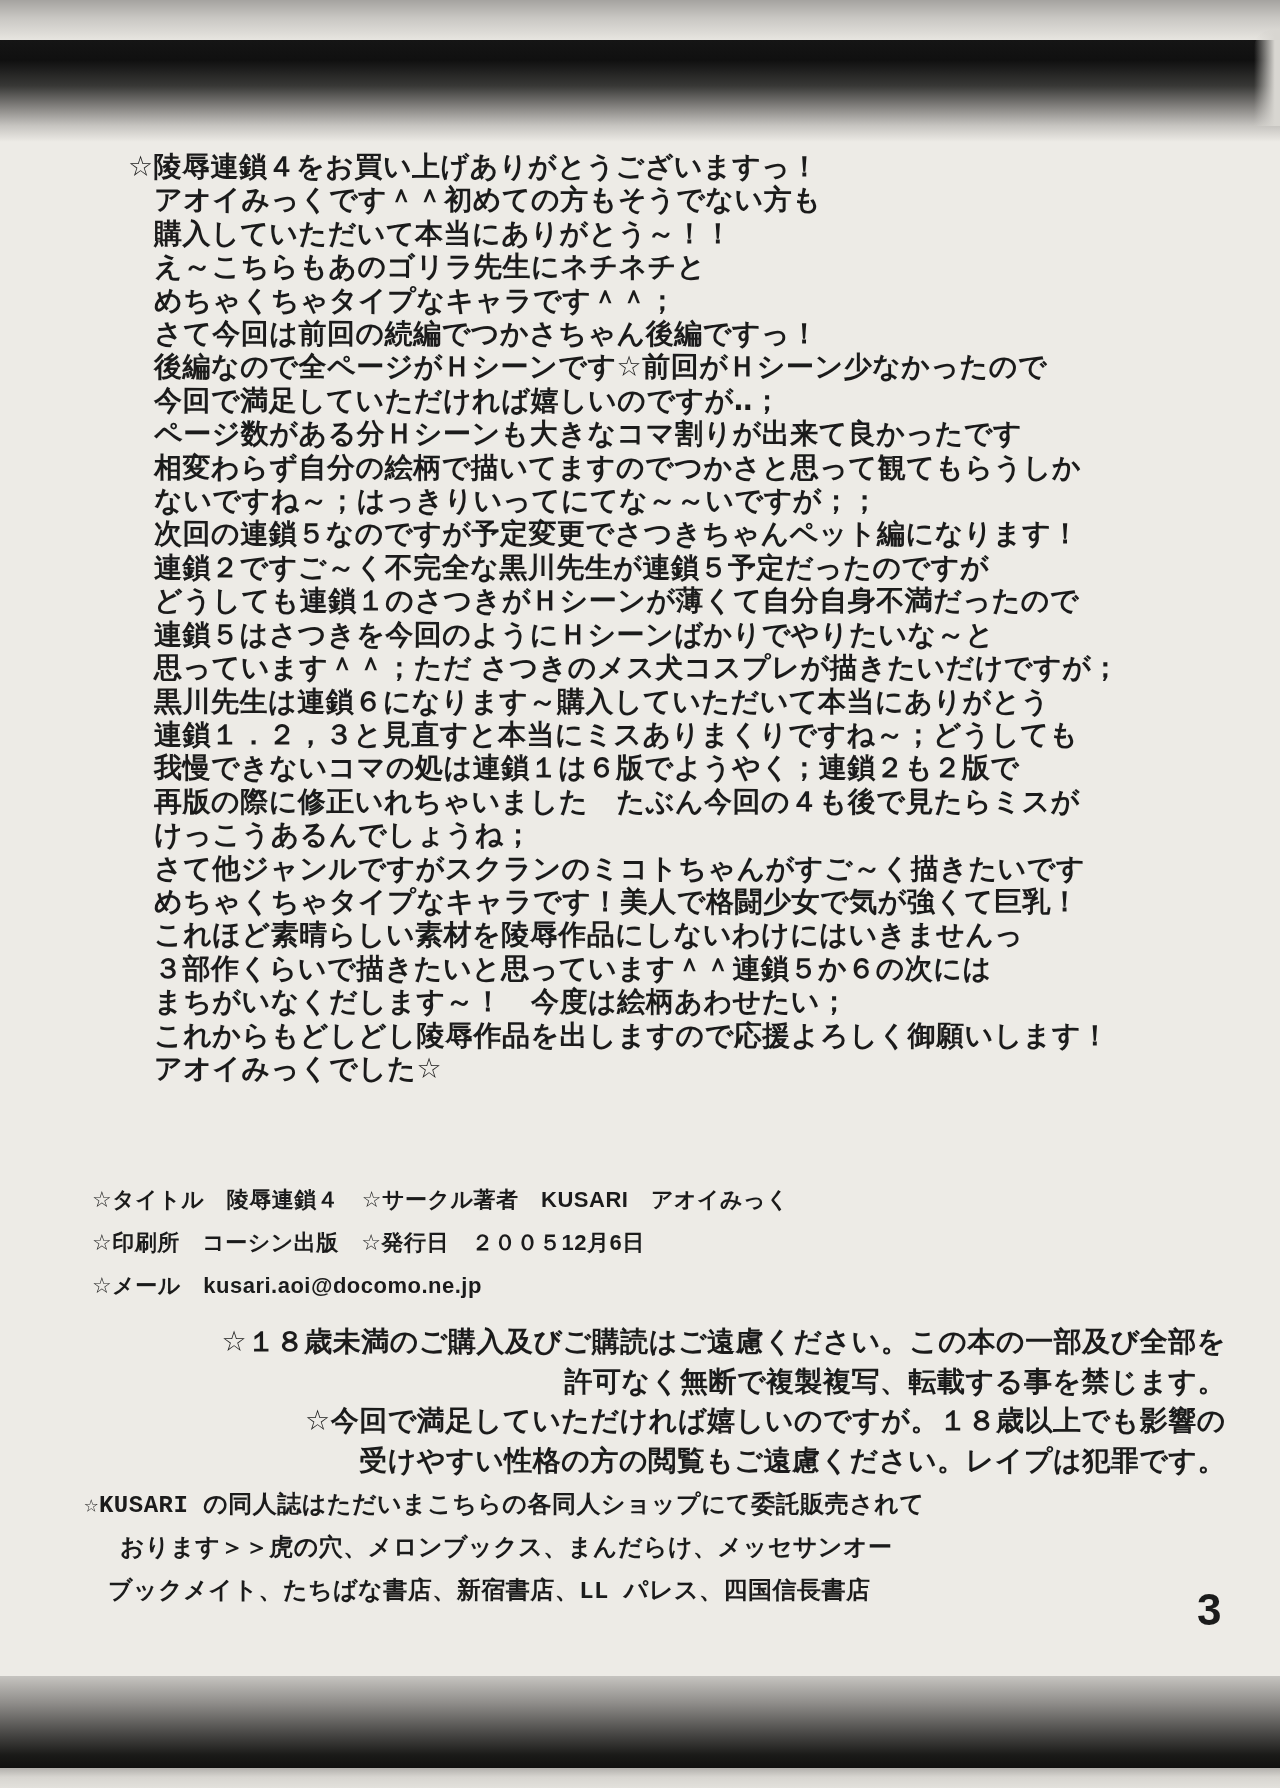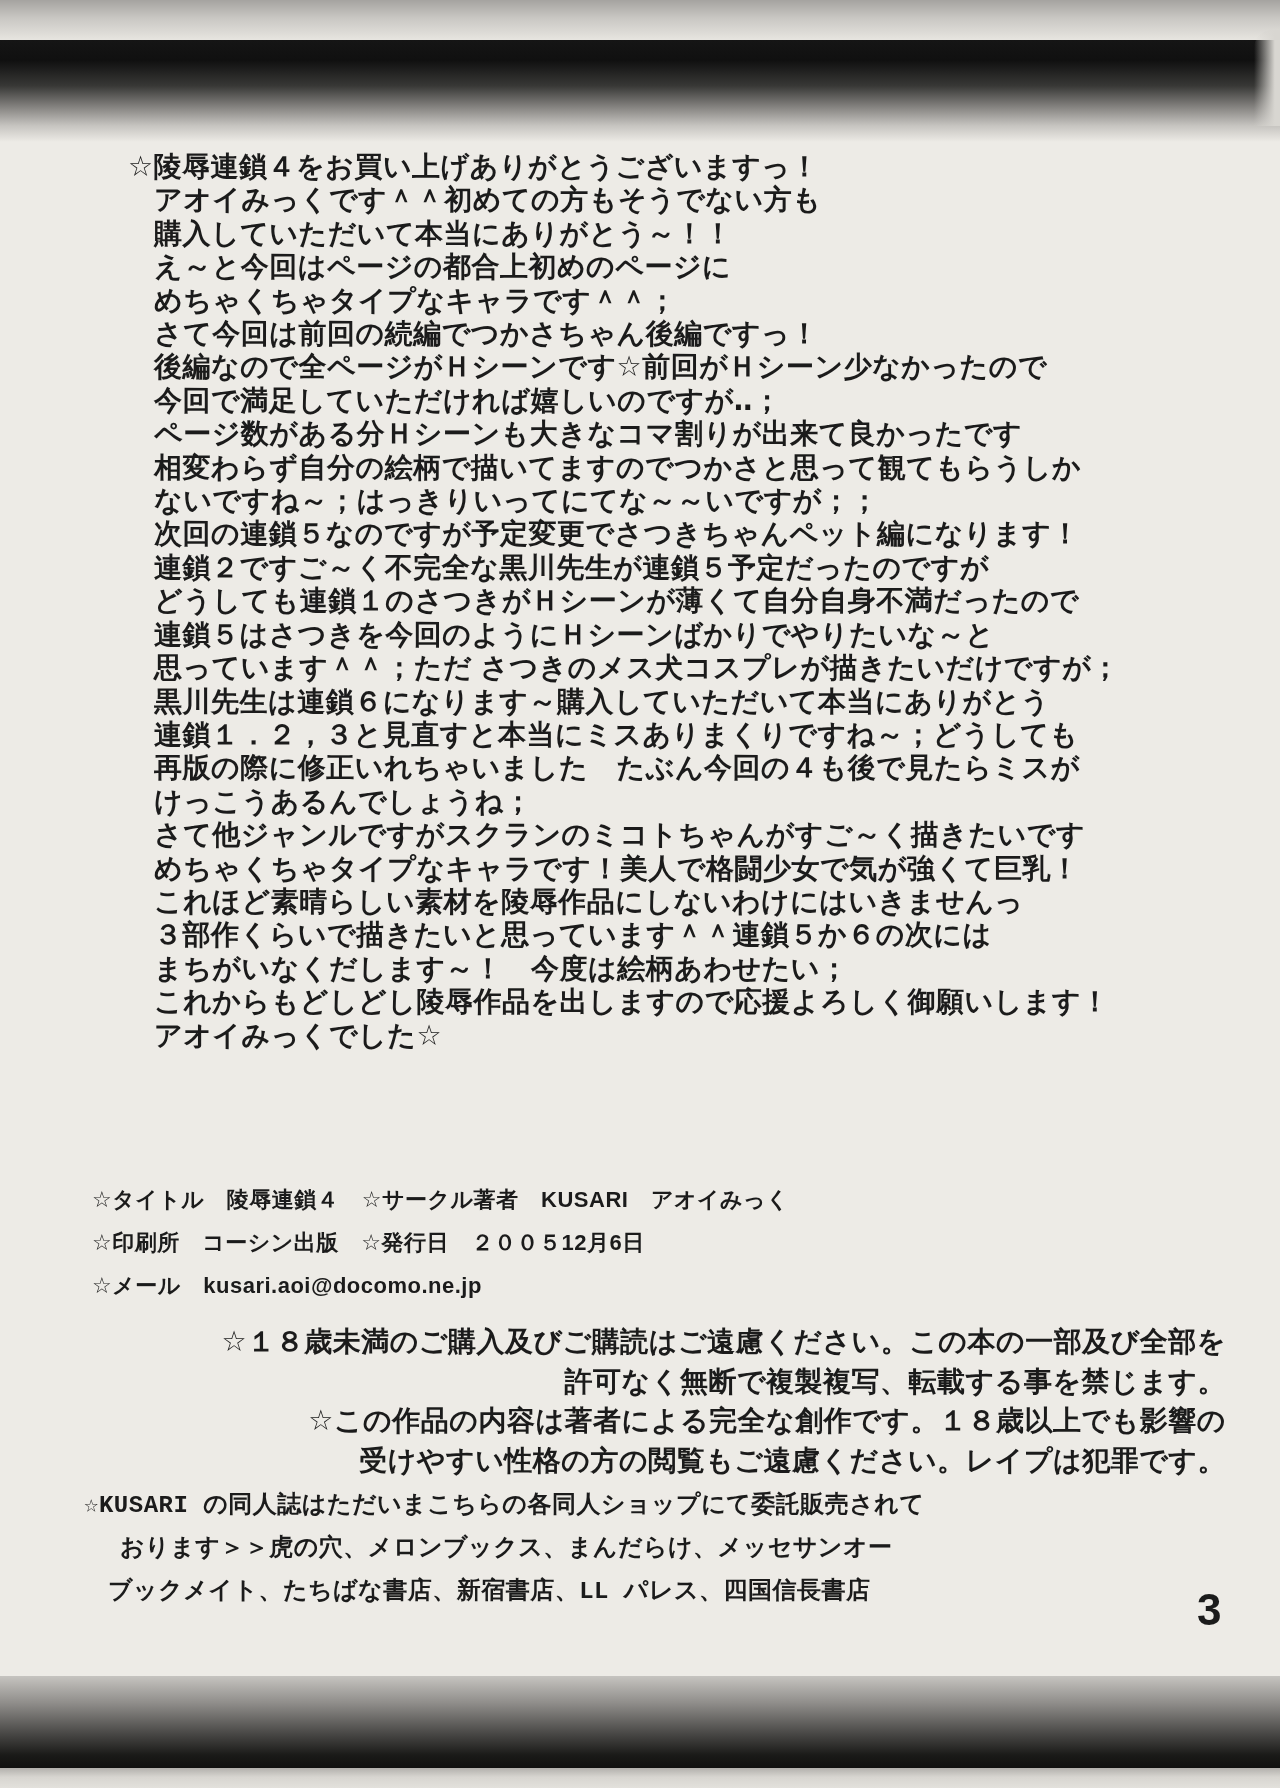--- a/index.html
+++ b/index.html
@@ -74,35 +74,36 @@
 
   <div class="scan-top-gray"></div>
   <div class="scan-top-dark"></div>
   <div class="page-corner-curl"></div>
 
   <div class="afterword">
 
   <div class="line">☆陵辱連鎖４をお買い上げありがとうございますっ！</div>
       <div class="line indent">アオイみっくです＾＾初めての方もそうでない方も</div>
       <div class="line indent">購入していただいて本当にありがとう～！！</div>
-      <div class="line indent">え～と今回はページの都合上初めのページに</div>
+      <div class="line indent">え～こちらもあのゴリラ先生にネチネチと</div>
       <div class="line indent">めちゃくちゃタイプなキャラです＾＾；</div>
       <div class="line indent">さて今回は前回の続編でつかさちゃん後編ですっ！</div>
       <div class="line indent">後編なので全ページがＨシーンです☆前回がＨシーン少なかったので</div>
       <div class="line indent">今回で満足していただければ嬉しいのですが‥；</div>
       <div class="line indent">ページ数がある分Ｈシーンも大きなコマ割りが出来て良かったです</div>
       <div class="line indent">相変わらず自分の絵柄で描いてますのでつかさと思って観てもらうしか</div>
       <div class="line indent">ないですね～；はっきりいってにてな～～いですが；；</div>
       <div class="line indent">次回の連鎖５なのですが予定変更でさつきちゃんペット編になります！</div>
       <div class="line indent">連鎖２ですご～く不完全な黒川先生が連鎖５予定だったのですが</div>
       <div class="line indent">どうしても連鎖１のさつきがＨシーンが薄くて自分自身不満だったので</div>
       <div class="line indent">連鎖５はさつきを今回のようにＨシーンばかりでやりたいな～と</div>
       <div class="line indent">思っています＾＾；ただ さつきのメス犬コスプレが描きたいだけですが；</div>
       <div class="line indent">黒川先生は連鎖６になります～購入していただいて本当にありがとう</div>
       <div class="line indent">連鎖１．２，３と見直すと本当にミスありまくりですね～；どうしても</div>
+      <div class="line indent">我慢できないコマの処は連鎖１は６版でようやく；連鎖２も２版で</div>
       <div class="line indent">再版の際に修正いれちゃいました　たぶん今回の４も後で見たらミスが</div>
       <div class="line indent">けっこうあるんでしょうね；</div>
       <div class="line indent">さて他ジャンルですがスクランのミコトちゃんがすご～く描きたいです</div>
       <div class="line indent">めちゃくちゃタイプなキャラです！美人で格闘少女で気が強くて巨乳！</div>
       <div class="line indent">これほど素晴らしい素材を陵辱作品にしないわけにはいきませんっ</div>
       <div class="line indent">３部作くらいで描きたいと思っています＾＾連鎖５か６の次には</div>
       <div class="line indent">まちがいなくだします～！　今度は絵柄あわせたい；</div>
       <div class="line indent">これからもどしどし陵辱作品を出しますので応援よろしく御願いします！</div>
       <div class="line indent">アオイみっくでした☆</div>
     </div>
@@ -111,21 +112,21 @@
 
   <div class="line">☆タイトル　陵辱連鎖４　☆サークル著者　KUSARI　アオイみっく</div>
       <div class="line">☆印刷所　コーシン出版　☆発行日　２００５12月6日</div>
       <div class="line">☆メール　kusari.aoi@docomo.ne.jp</div>
     </div>
 
   <div class="disclaimer">
 
   <div class="line">☆１８歳未満のご購入及びご購読はご遠慮ください。この本の一部及び全部を</div>
       <div class="line indent">許可なく無断で複製複写、転載する事を禁じます。</div>
-      <div class="line">☆この作品の内容は著者による完全な創作です。１８歳以上でも影響の</div>
+      <div class="line">☆今回で満足していただければ嬉しいのですが。１８歳以上でも影響の</div>
       <div class="line indent">受けやすい性格の方の閲覧もご遠慮ください。レイプは犯罪です。</div>
     </div>
 
   <div class="distribution">
 
   <div class="line">☆KUSARI の同人誌はただいまこちらの各同人ショップにて委託販売されて</div>
       <div class="line indent">おります＞＞虎の穴、メロンブックス、まんだらけ、メッセサンオー</div>
       <div class="line indent2">ブックメイト、たちばな書店、新宿書店、LL パレス、四国信長書店</div>
     </div>
 

